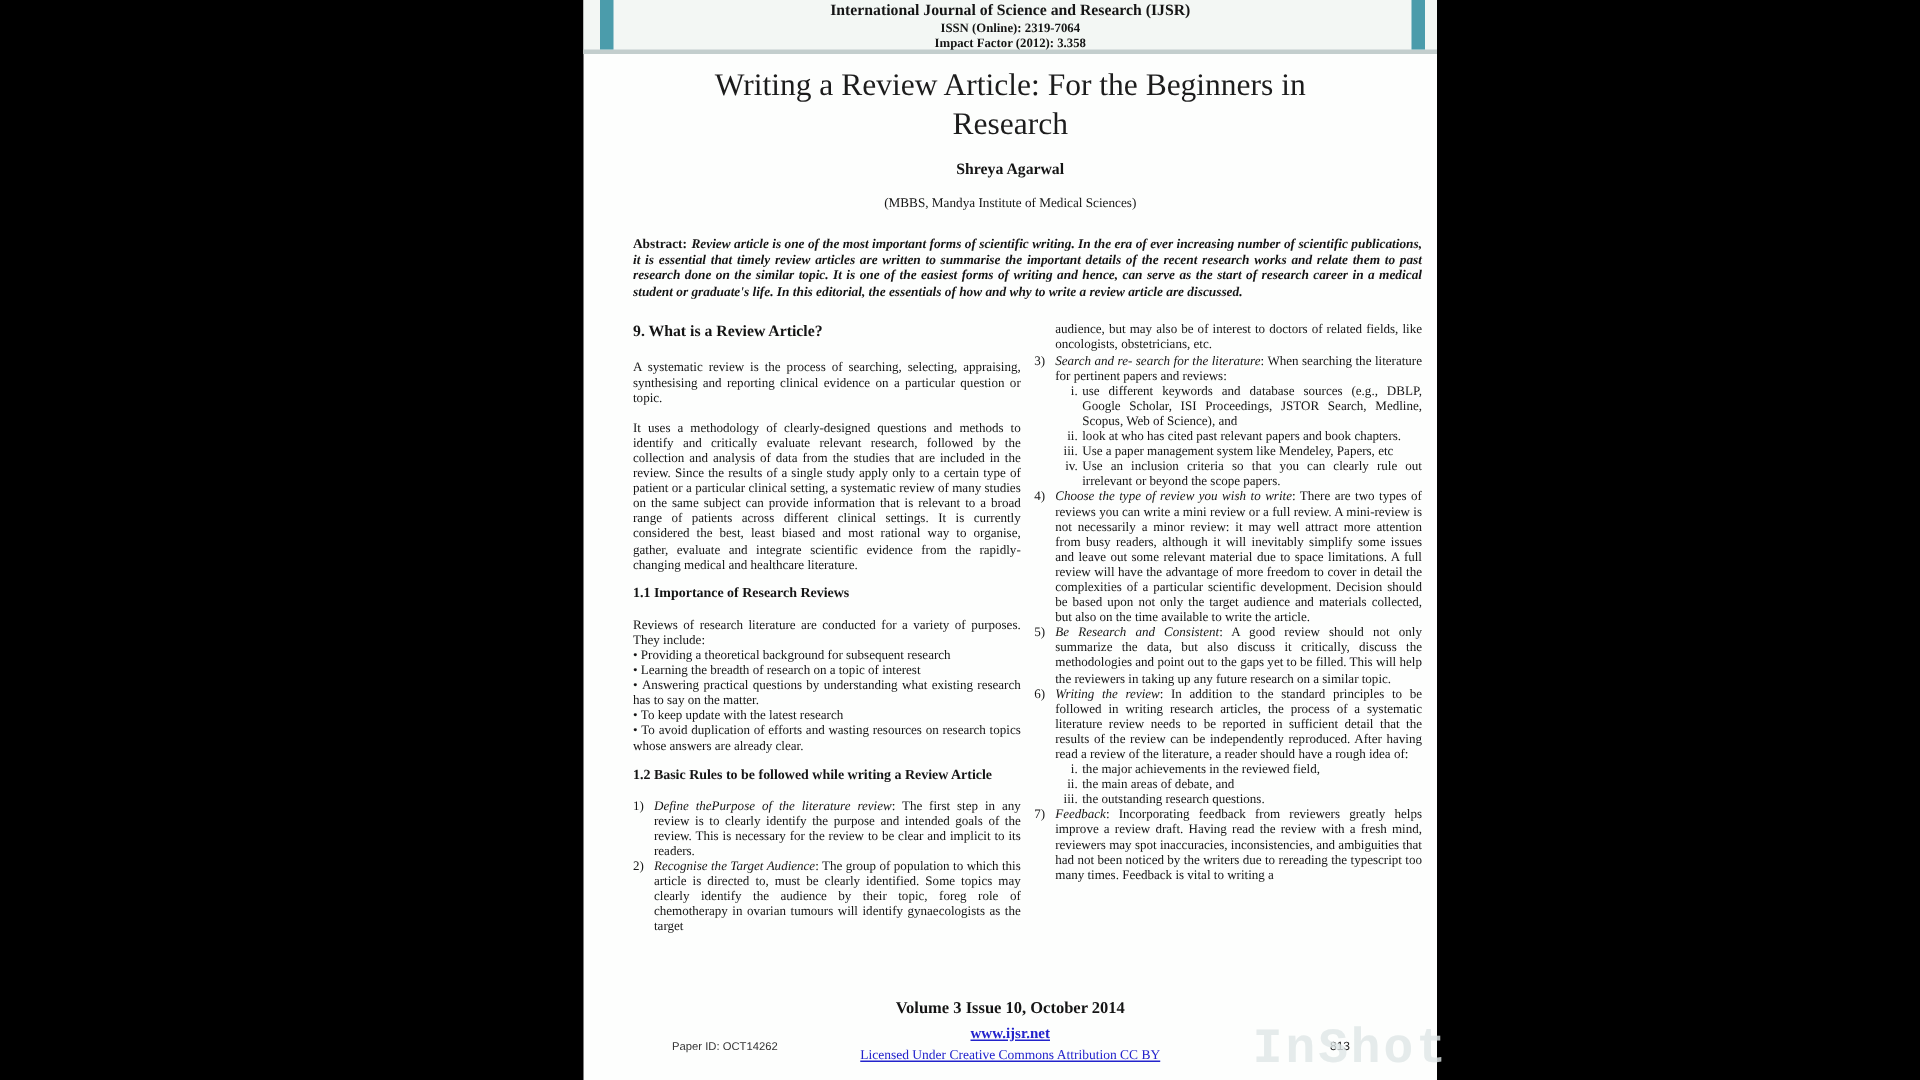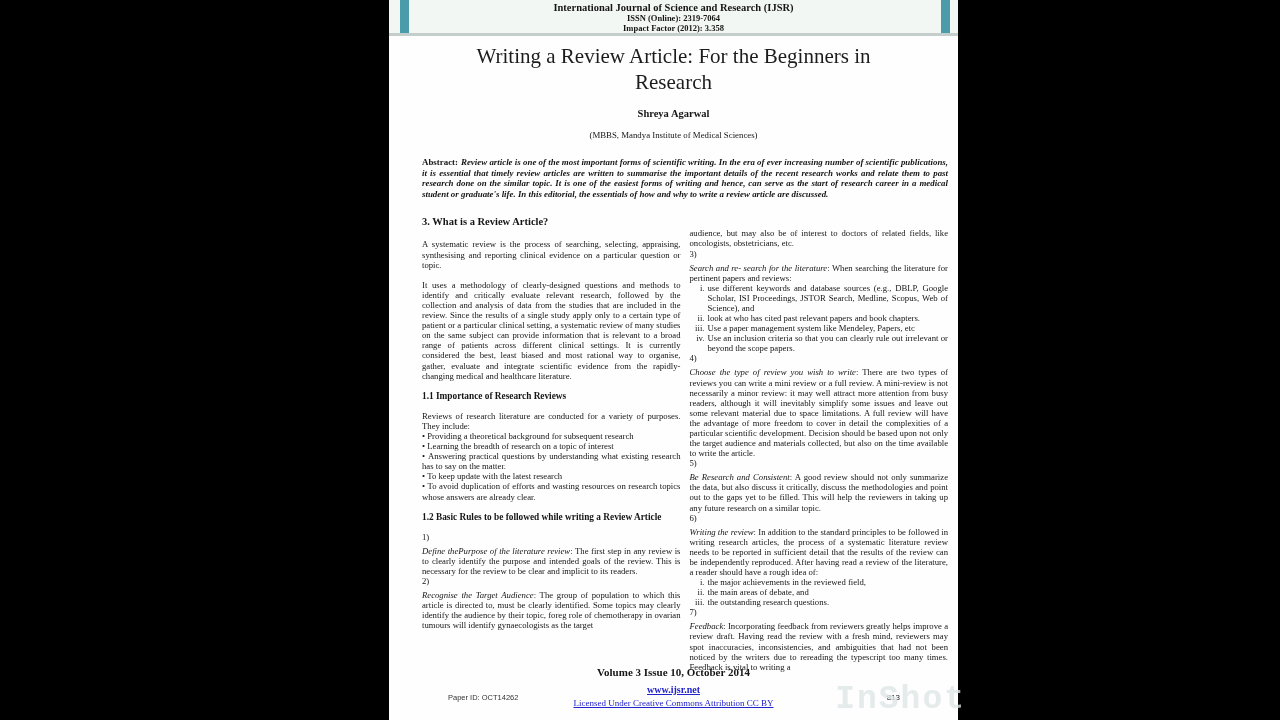--- a/index.html
+++ b/index.html
@@ -30,21 +30,21 @@
   .kw-label{font-weight:bold;}
   .kw-text{font-style:italic;margin-left:3px;}
 
   .columns{display:flex;gap:9px;margin-top:15px;}
   .col{flex:1;font-size:8.7px;line-height:10.1px;text-align:justify;}
   .col p{margin:0 0 10px 0;}
   .col-h1{font-size:10.5px;font-weight:bold;margin:3px 0 12px 0;text-align:left;}
   .col-h{font-size:9.3px;font-weight:bold;margin:0 0 10px 0;text-align:left;}
   .bullets{margin:0 0 10px 0;}
   .bullet::before{content:"\2022\00a0";}
-  .ni{display:flex;flex-direction:column;}
+  .ni{display:flex;}
   .ni .n{flex:0 0 14px;}
   .ni .b{flex:1;text-align:justify;}
   .lead{font-style:italic;}
   .sub{margin:0;}
   .si{display:flex;}
   .si .n{flex:0 0 15px;text-align:right;padding-right:3px;}
   .si .b{flex:1;text-align:justify;}
 
   
   .footer{position:absolute;left:0;right:0;bottom:11px;text-align:center;}
@@ -77,21 +77,21 @@
     <div class="affil">(MBBS, Mandya Institute of Medical Sciences)</div>
 
     <div class="content">
 
       <p class="abstract"><span class="ab-label">Abstract:</span><span>Review article is one of the most important forms of scientific writing. In the era of ever increasing number of scientific publications, it is essential that timely review articles are written to summarise the important details of the recent research works and relate them to past research done on the similar topic. It is one of the easiest forms of writing and hence, can serve as the start of research career in a medical student or graduate's life. In this editorial, the essentials of how and why to write a review article are discussed.</span></p>
 
 
       <div class="columns">
 
         <div class="col">
-          <div class="col-h1">3. What is a Review Article?</div>
+          <div class="col-h1">9. What is a Review Article?</div>
           <p>A systematic review is the process of searching, selecting, appraising, synthesising and reporting clinical evidence on a particular question or topic.</p>
           <p>It uses a methodology of clearly-designed questions and methods to identify and critically evaluate relevant research, followed by the collection and analysis of data from the studies that are included in the review. Since the results of a single study apply only to a certain type of patient or a particular clinical setting, a systematic review of many studies on the same subject can provide information that is relevant to a broad range of patients across different clinical settings. It is currently considered the best, least biased and most rational way to organise, gather, evaluate and integrate scientific evidence from the rapidly-changing medical and healthcare literature.</p>
           <div class="col-h">1.1 Importance of Research Reviews</div>
           <p style="margin-bottom:0;">Reviews of research literature are conducted for a variety of purposes. They include:</p>
           <div class="bullets">
             <div class="bullet">Providing a theoretical background for subsequent research</div>
             <div class="bullet">Learning the breadth of research on a topic of interest</div>
             <div class="bullet">Answering practical questions by understanding what existing research has to say on the matter.</div>
             <div class="bullet">To keep update with the latest research</div>
             <div class="bullet">To avoid duplication of efforts and wasting resources on research topics whose answers are already clear.</div>

